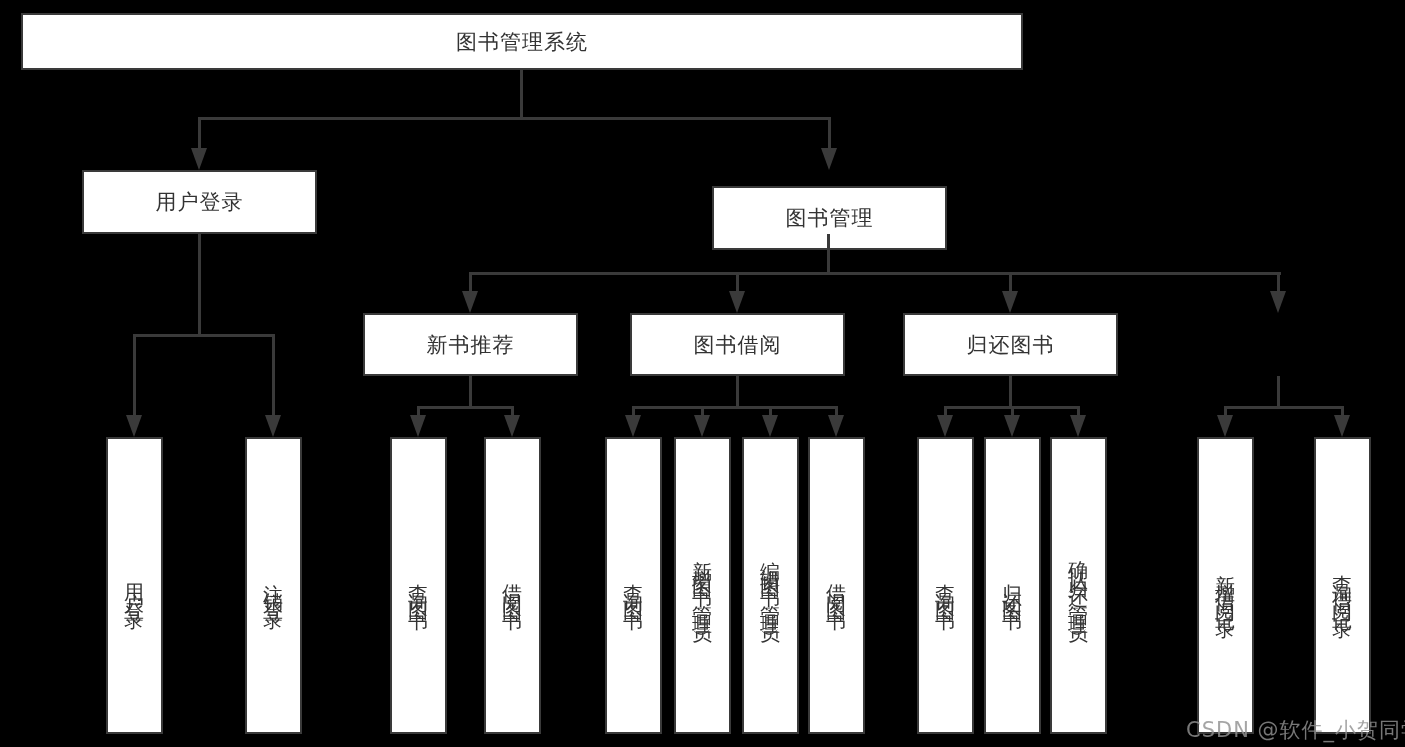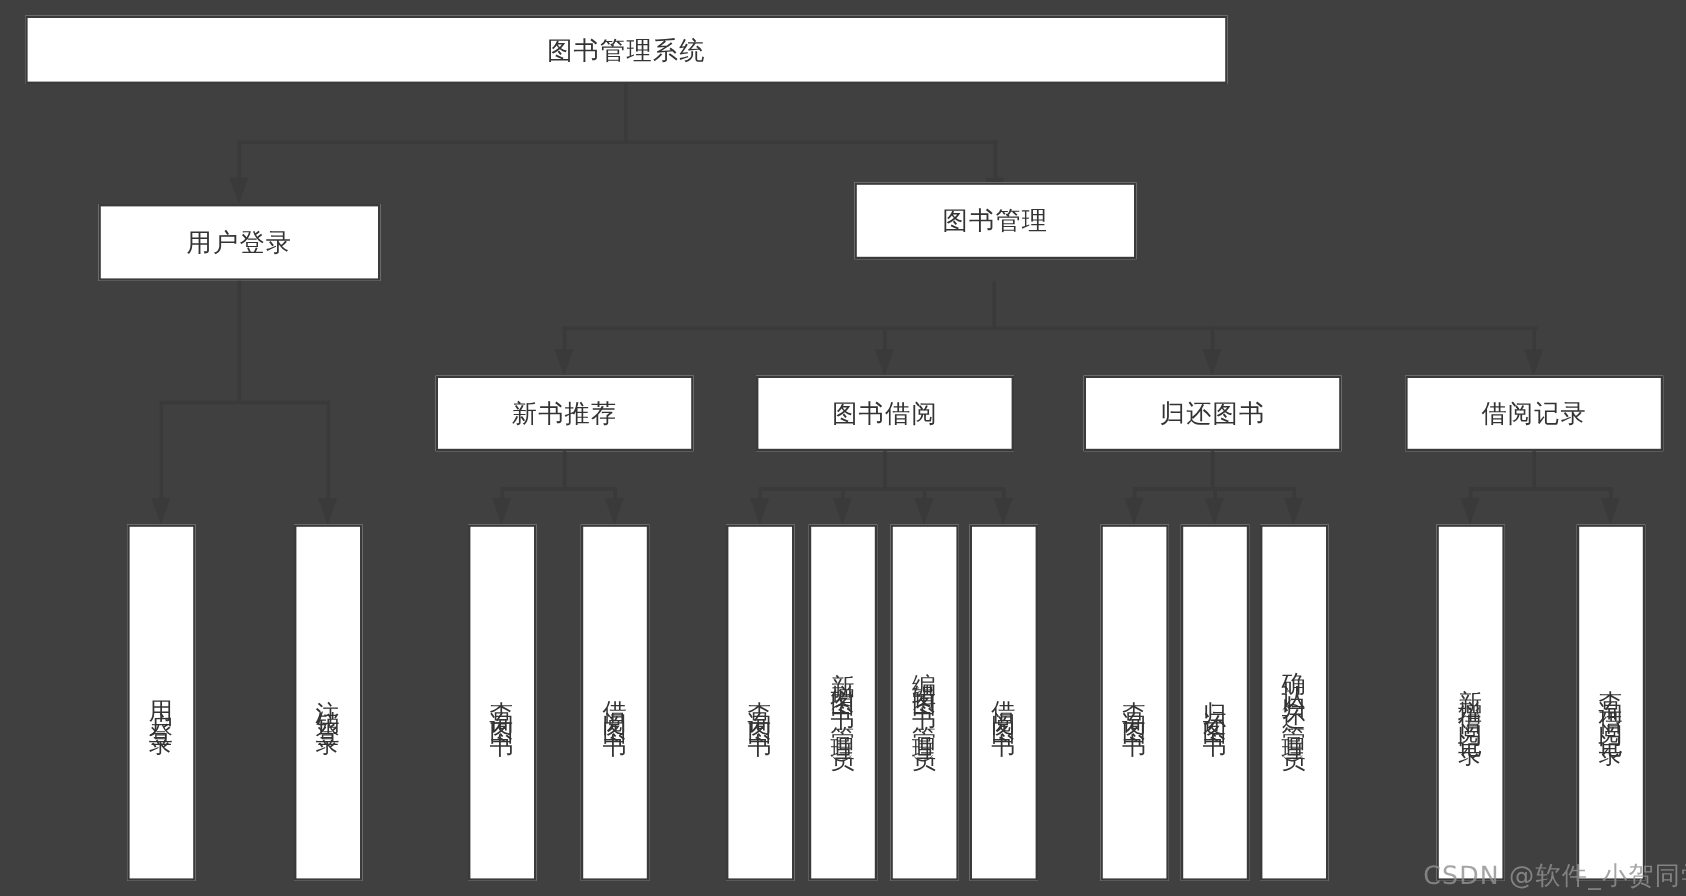--- a/index.html
+++ b/index.html
@@ -1,20 +1,20 @@
 <!DOCTYPE html>
 <html><head>
 <meta charset="utf-8">
 <style>
   html, body { margin: 0; padding: 0; background: #ffffff; }
   #canvas {
     position: relative;
     width: 1405px;
     height: 747px;
-    background: #404040;
+    background: #000000;
     font-family: "DejaVu Sans", "Liberation Sans", sans-serif;
     overflow: hidden;
   }
   .box {
     position: absolute;
     box-sizing: border-box;
     border: 2px solid #3a3a3a;
     background: #ffffff;
     display: flex;
     align-items: center;
@@ -69,21 +69,21 @@
   <div class="hline" style="left:198px; top:117px; width:633px;"></div>
 
   <div class="vline" style="left:198px; top:118px; height:40px;"></div>
   <div class="arrow" style="left:191px; top:148px;"></div>
   <div class="vline" style="left:828px; top:118px; height:40px;"></div>
   <div class="arrow" style="left:821px; top:148px;"></div>
 
   <div class="box" style="left:82px; top:170px; width:235px; height:64px;">
     <span>用户登录</span>
   </div>
-  <div class="box" style="left:712px; top:152px; width:235px; height:64px;">
+  <div class="box" style="left:712px; top:186px; width:235px; height:64px;">
     <span>图书管理</span>
   </div>
 
   <div class="vline" style="left:198px; top:234px; height:101px;"></div>
   <div class="hline" style="left:133px; top:334px; width:142px;"></div>
   <div class="vline" style="left:133px; top:335px; height:90px;"></div>
   <div class="arrow" style="left:126px; top:415px;"></div>
   <div class="vline" style="left:272px; top:335px; height:90px;"></div>
   <div class="arrow" style="left:265px; top:415px;"></div>
 
@@ -99,23 +99,20 @@
   <div class="arrow" style="left:1270px; top:291px;"></div>
 
   <div class="box" style="left:630px; top:313px; width:215px; height:63px;">
     <span>图书借阅</span>
   </div>
   <div class="box" style="left:363px; top:313px; width:215px; height:63px;">
     <span>新书推荐</span>
   </div>
   <div class="box" style="left:903px; top:313px; width:215px; height:63px;">
     <span>归还图书</span>
-  </div>
-  <div class="box" style="left:1171px; top:313px; width:215px; height:63px;">
-    <span>借阅记录</span>
   </div>
 
   <div class="vline" style="left:469px; top:376px; height:31px;"></div>
   <div class="vline" style="left:736px; top:376px; height:31px;"></div>
   <div class="vline" style="left:1009px; top:376px; height:31px;"></div>
   <div class="vline" style="left:1277px; top:376px; height:31px;"></div>
 
   <div class="hline" style="left:417px; top:406px; width:97px;"></div>
   <div class="hline" style="left:632px; top:406px; width:206px;"></div>
   <div class="hline" style="left:944px; top:406px; width:136px;"></div>

